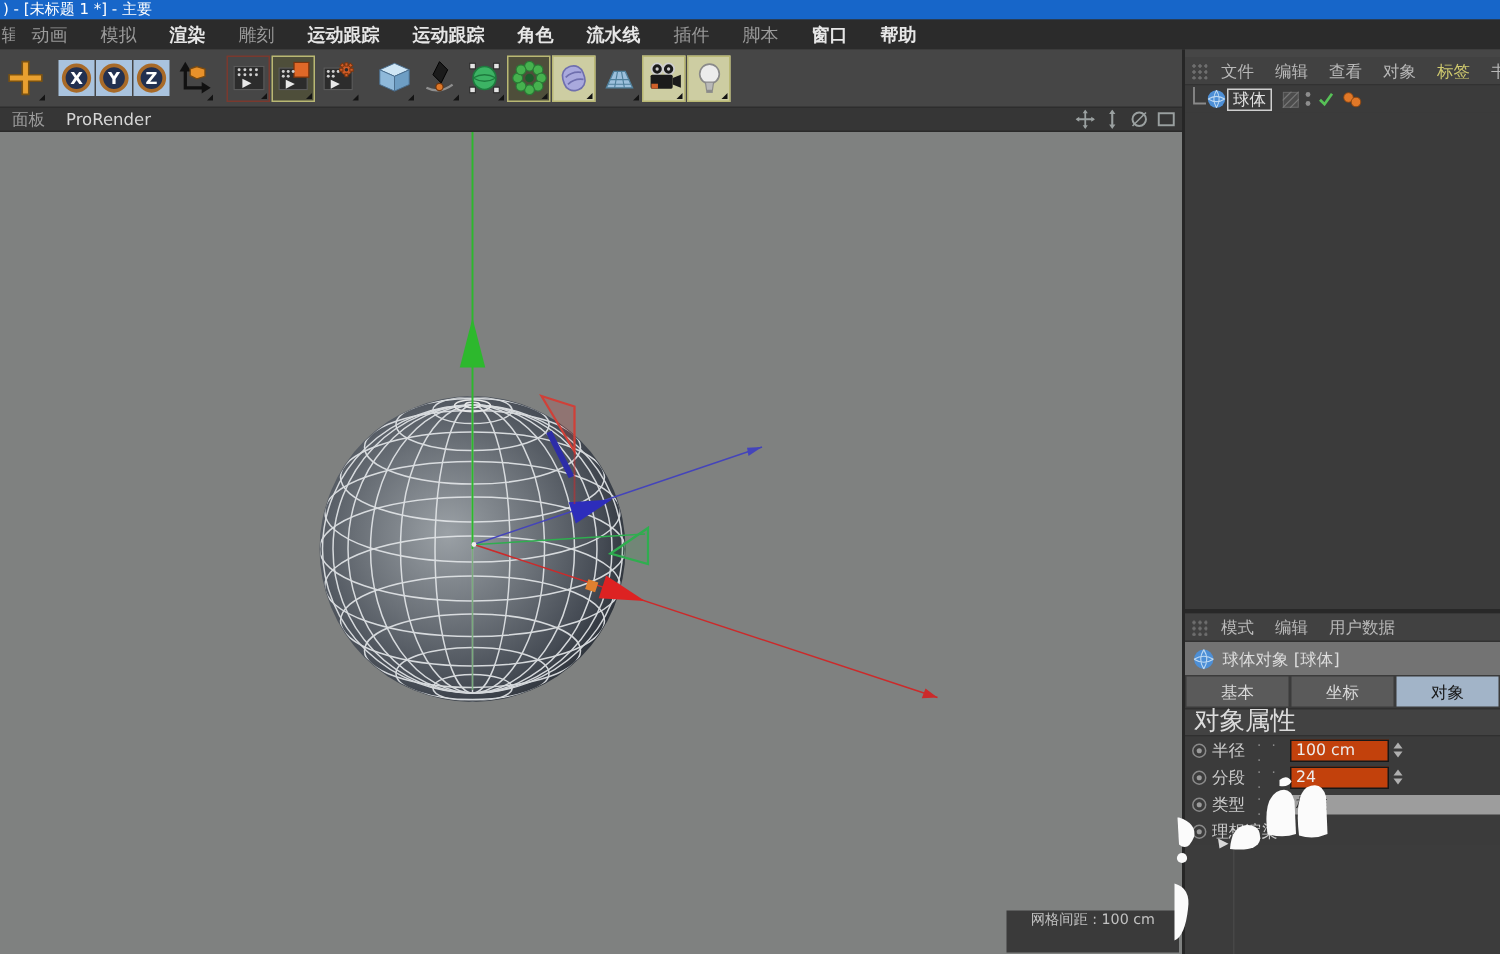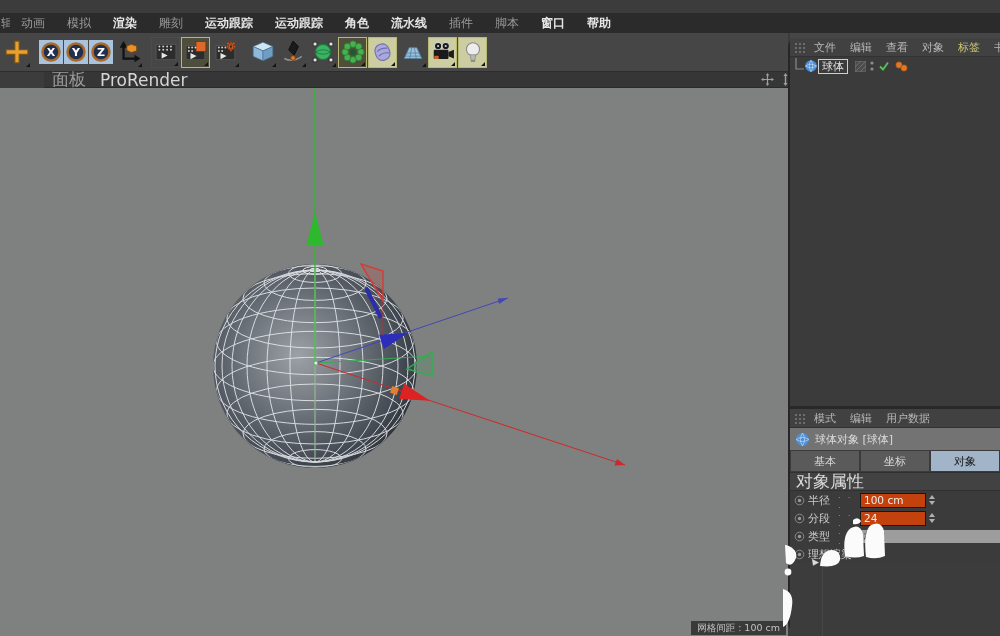--- a/index.html
+++ b/index.html
@@ -22,30 +22,30 @@
   .tb .corner{position:absolute;right:1px;bottom:1px;width:0;height:0;
       border-left:4px solid transparent;border-bottom:4px solid #141414;}
   .tb.hl{border:1px solid #b9b874;background:#4e4e3a;}
   .tb.redb{border:1px solid #7a392e;}
   .tb.cream{border:1px solid #b9b874;background:#cdcda2;}
   .axisbtn{width:24px;height:24px;background:#a9c3de;display:flex;align-items:center;justify-content:center;
            margin-right:1px;position:relative;}
   .sep{width:7px;height:31px;}
   
   .vpmenu{position:absolute;left:0;top:72px;width:788px;height:16px;background:#363636;
-          display:flex;align-items:center;font-size:17px;color:#9c9c9c;border-bottom:1px solid #2a2a2a;box-sizing:border-box;margin-left:44px;}
+          display:flex;align-items:center;font-size:11px;color:#9c9c9c;border-bottom:1px solid #2a2a2a;box-sizing:border-box;}
   .vpmenu .pr{color:#d6d6d6;margin-left:14px;}
   .vpmenu .panel{margin-left:8px;}
   .vpnav{position:absolute;right:4px;top:1px;display:flex;gap:5px;align-items:center;}
   .viewport{position:absolute;left:0;top:88px;width:788px;height:548px;background:#7f8180;overflow:hidden;}
-  .status{position:absolute;right:2px;bottom:1px;height:14px;background:#3a3a3a;color:#c2c2c2;
-          font-size:9.5px;line-height:14px;padding:0 6px;}
+  .status{position:absolute;right:2px;bottom:1px;height:28px;background:#3a3a3a;color:#c2c2c2;
+          font-size:9.5px;line-height:14px;padding:0 16px;}
   
   .rightcol{position:absolute;left:788px;top:33px;width:212px;height:603px;background:#3b3b3b;
-            border-left:2px solid #262626;box-sizing:border-box;border-radius:15px;}
+            border-left:2px solid #262626;box-sizing:border-box;}
   .rc-strip{height:5px;background:#464646;}
   .pmenu{height:18px;background:#414141;display:flex;align-items:center;font-size:11px;color:#b8b8b8;
          gap:0;padding-left:4px;border-bottom:1px solid #323232;}
   .pmenu .pmi{padding:0 7px;white-space:nowrap;}
   .pmenu .pmi.ylw{color:#cfc96e;font-family:Liberation Serif, serif;}
   .handle{width:11px;height:11px;margin-right:2px;
           background-image:radial-gradient(#6e6e6e 1px, transparent 1.2px);
           background-size:4px 4px;flex:none;}
   .omrow{height:18px;display:flex;align-items:center;font-size:11px;color:#e2e2e2;padding-left:2px;background:#3b3b3b;}
   .omname{border:1px solid #cfcfcf;padding:0 3px;margin-left:0;line-height:13px;}
@@ -70,20 +70,23 @@
   .vline{position:absolute;left:32px;top:0;bottom:-80px;width:1px;background:#474747;}
   .keydot{flex:none;margin-right:3px;}
   svg{display:block;}
   .overlay{position:absolute;left:0;top:0;width:1000px;height:636px;pointer-events:none;z-index:60;}
 </style>
 </head>
 <body>
 
 <div id="root">
 
+  <div class="titlebar">
+    <span>) - [未标题 1 *] - 主要</span>
+  </div>
 
   <div class="menubar">
     <span class="clip">辑</span>
     <span class="mi">动画</span>
     <span class="mi">模拟</span>
     <span class="mi em">渲染</span>
     <span class="mi">雕刻</span>
     <span class="mi em">运动跟踪</span>
     <span class="mi em">运动跟踪</span>
     <span class="mi em">角色</span>

